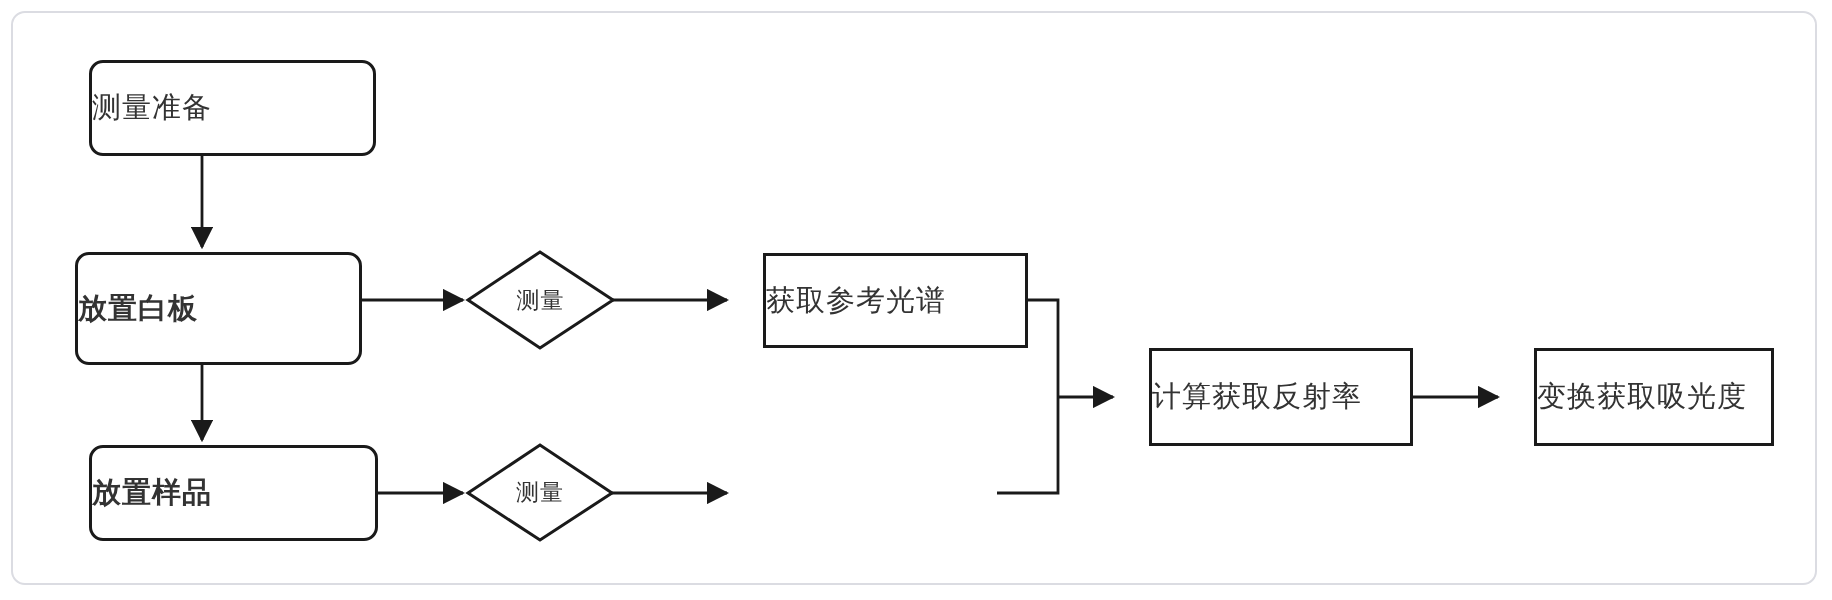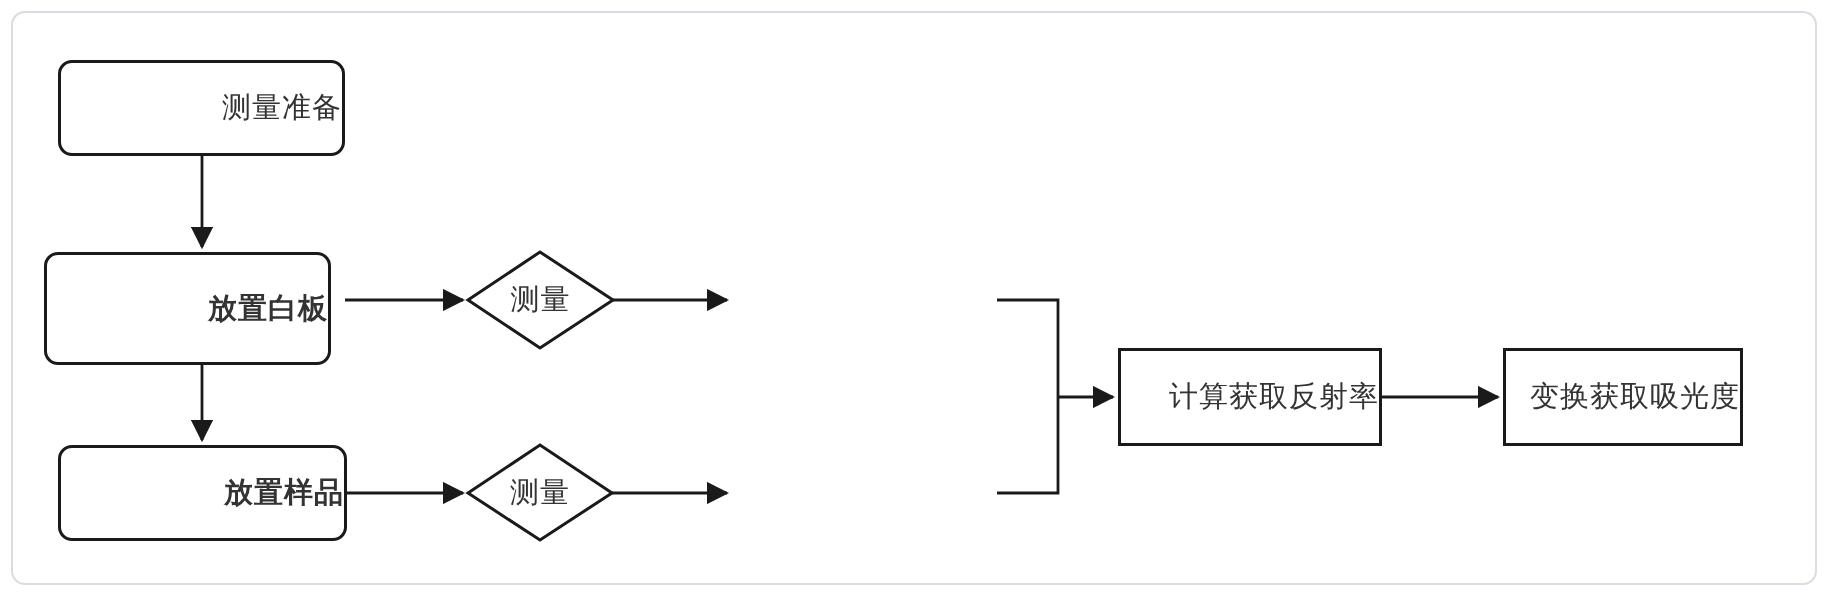--- a/index.html
+++ b/index.html
@@ -33,33 +33,34 @@
     width: 1832px;
     height: 600px;
   }
   .node {
     position: absolute;
     box-sizing: border-box;
     border: 3px solid #1a1a1a;
     background: #ffffff;
     display: flex;
     align-items: center;
-    justify-content: flex-end;
+    justify-content: flex-start;
     font-size: 29px;
     color: #333333;
     letter-spacing: 1px;
     white-space: nowrap;
+    margin-left: 31px;
   }
   .node.rounded { border-radius: 14px; }
   .diamond-label {
     position: absolute;
     display: flex;
     align-items: center;
     justify-content: center;
-    font-size: 29px;
+    font-size: 23px;
     color: #333333;
     letter-spacing: 1px;
     background: transparent;
     pointer-events: none;
   }
   
   #n-prepare            { left: 58px;   top: 60px;  width: 287px; height: 96px; }
   #n-place-whiteboard   { left: 44px;   top: 252px; width: 287px; height: 113px; font-weight: bold; }
   #n-place-sample       { left: 58px;   top: 445px; width: 289px; height: 96px; font-weight: bold; }
   #n-get-ref-spectrum   { left: 732px;  top: 253px; width: 265px; height: 95px; }
@@ -118,20 +119,23 @@
   </div>
 
   <div class="diamond-label" id="lbl-measure-1">
     <span>测量</span>
   </div>
 
   <div class="diamond-label" id="lbl-measure-2">
     <span>测量</span>
   </div>
 
+  <div class="node" id="n-get-ref-spectrum">
+    <span>获取参考光谱</span>
+  </div>
 
 
   <div class="node" id="n-compute-reflect">
     <span>计算获取反射率</span>
   </div>
 
   <div class="node" id="n-transform-absorb">
     <span>变换获取吸光度</span>
   </div>
 

